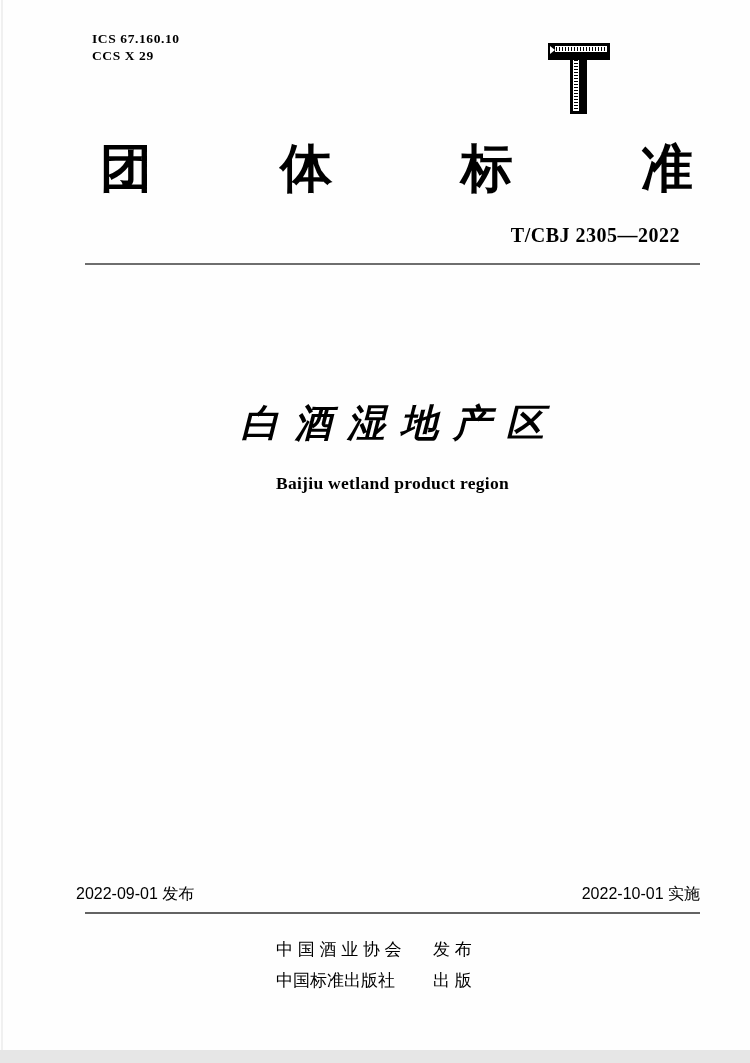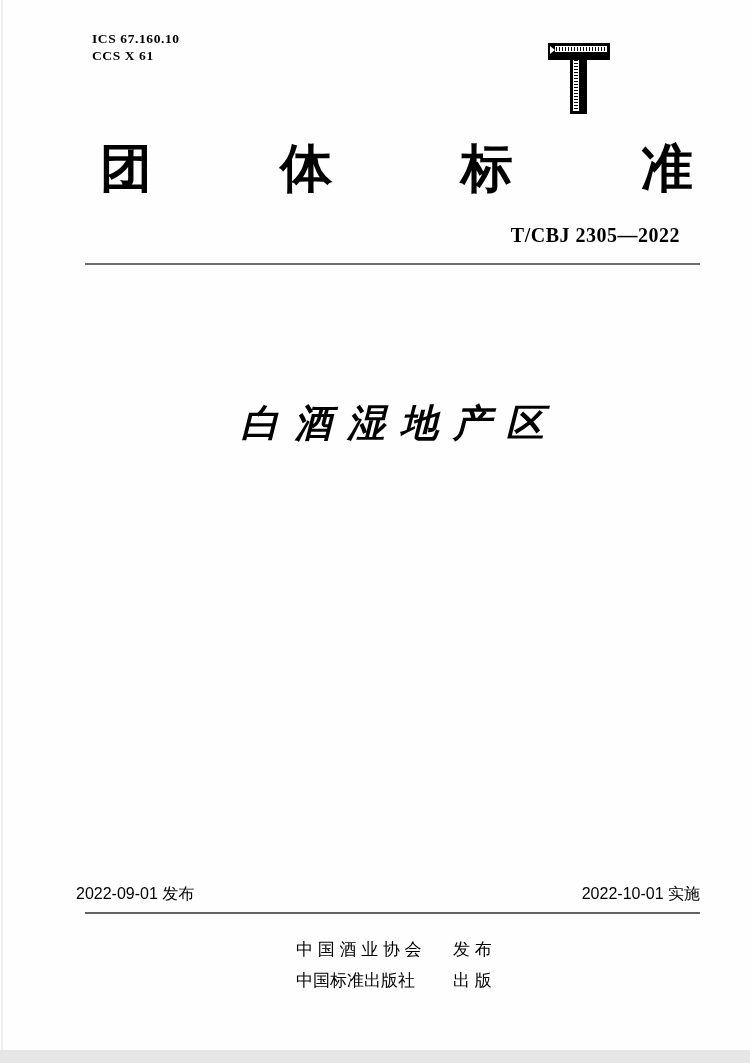--- a/index.html
+++ b/index.html
@@ -102,35 +102,35 @@
     font-size: 17.5px;
     letter-spacing: 0.3px;
   }
 
   
   .date { position: absolute; top: 884px; font-size: 16px; }
   .date-issue { left: 76px; }
   .date-impl  { right: 50px; margin-left: 8px; }
 
   
-  .publishers { position: absolute; left: 296px; top: 934px; }
+  .publishers { position: absolute; left: 276px; top: 934px; }
   .pub-row { display: flex; line-height: 31px; font-size: 17px; }
   .pub-org { width: 146px; }
   .pub-act { margin-left: 11px; }
 </style>
 </head>
 <body>
 
 <div class="page">
 
   <div class="page-left-edge"></div>
 
   <div class="ics-block serif">
     <div>ICS 67.160.10</div>
-    <div>CCS X 61</div>
+    <div>CCS X 29</div>
   </div>
 
   <div class="t-logo">
     <div class="t-top">
       <div class="t-top-arrow"></div>
       <div class="t-top-ruler"></div>
     </div>
     <div class="t-stem">
       <div class="t-stem-ruler"></div>
     </div>
@@ -142,20 +142,21 @@
     <span>标</span>
     <span>准</span>
   </div>
 
   <div class="std-number serif">T/CBJ 2305—2022</div>
 
   <div class="rule rule-top"></div>
 
   <div class="content-center main-title">白酒湿地产区</div>
 
+  <div class="content-center sub-title serif">Baijiu wetland product region</div>
 
   <div class="date date-issue">2022-09-01 发布</div>
   <div class="date date-impl">2022-10-01 实施</div>
 
   <div class="rule rule-bottom"></div>
 
   <div class="publishers">
     <div class="pub-row">
       <span class="pub-org">中 国 酒 业 协 会</span>
       <span class="pub-act">发 布</span>

